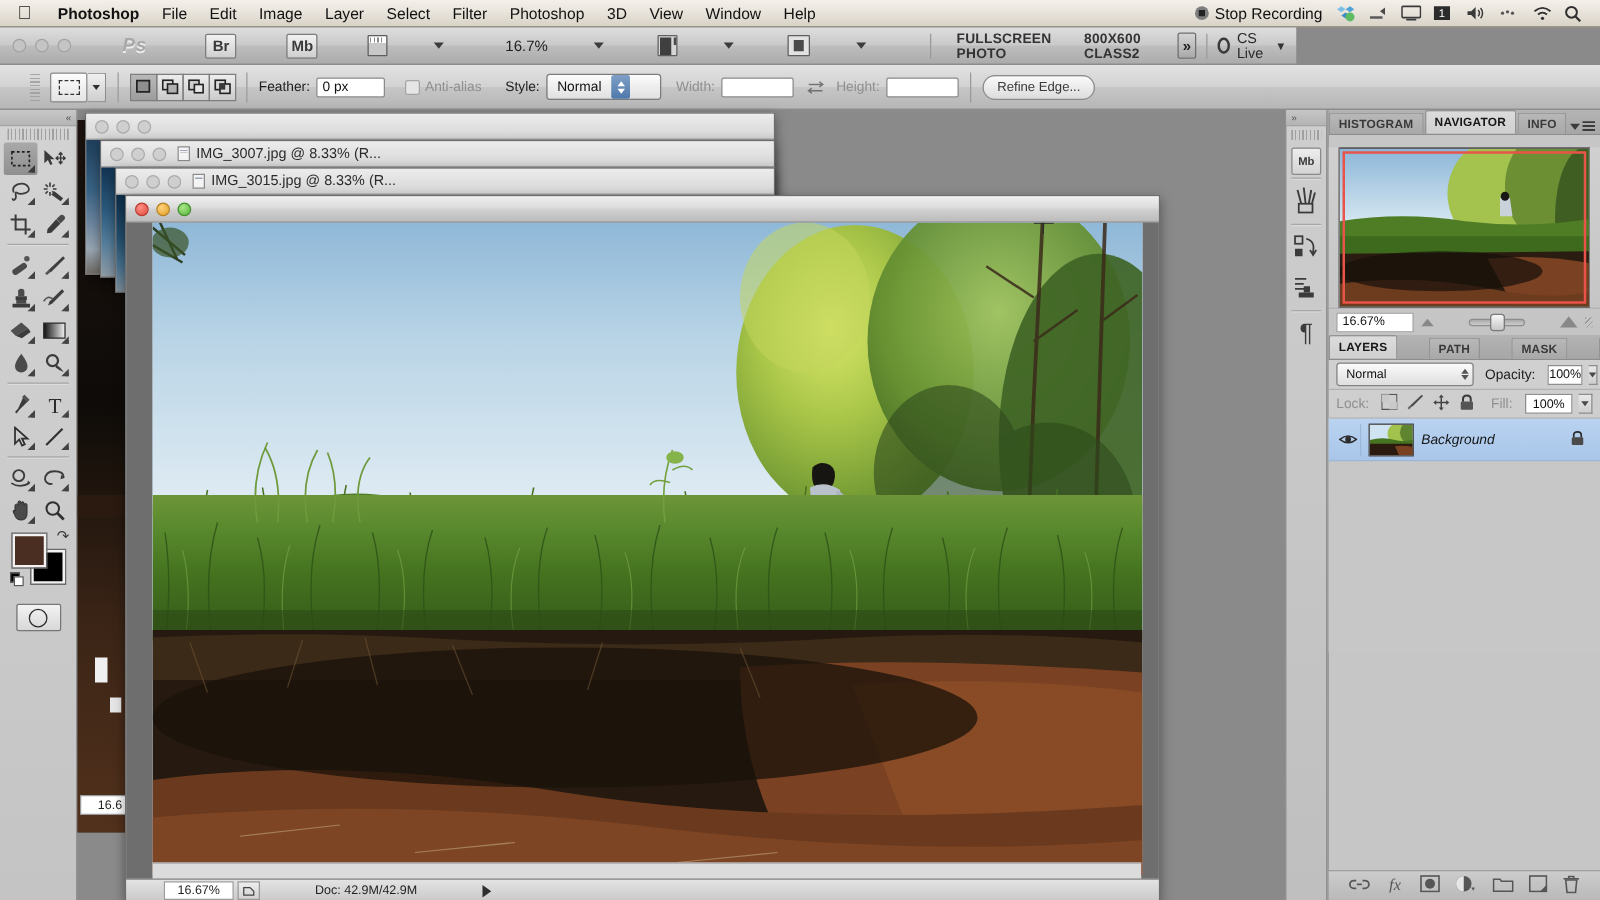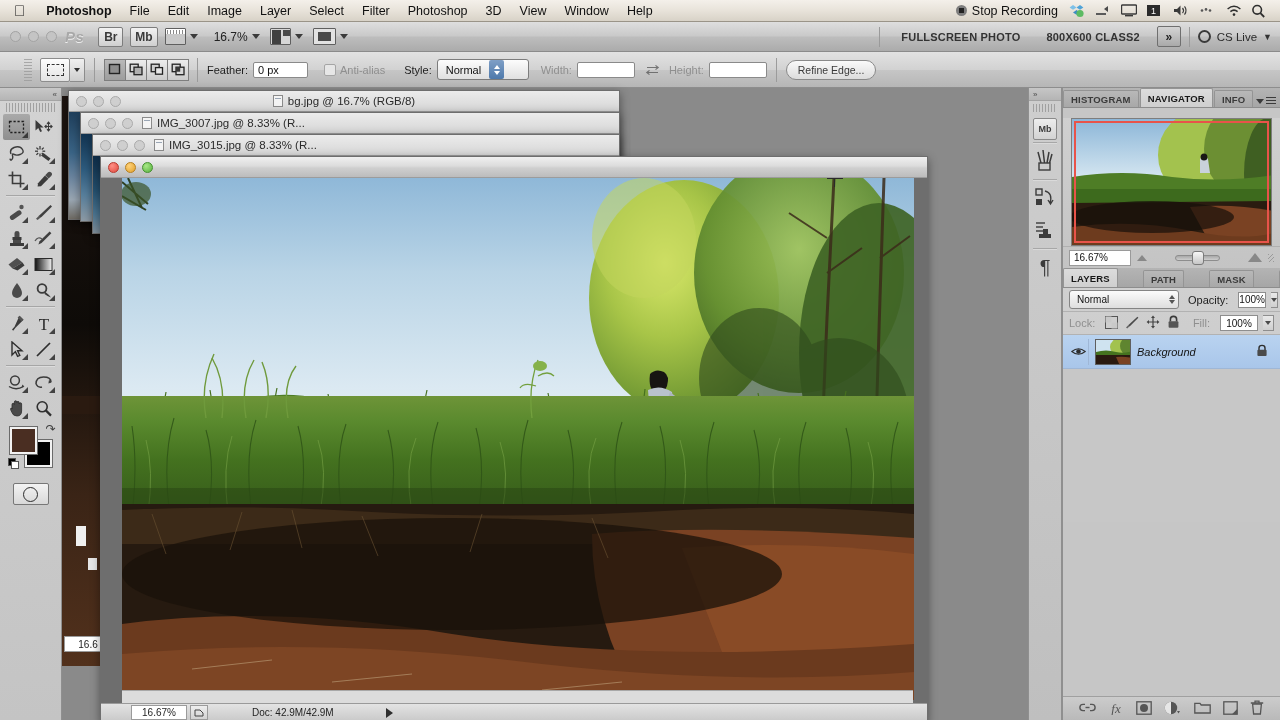--- a/index.html
+++ b/index.html
@@ -25,24 +25,24 @@
   .menubar .mi.bold { font-weight:bold; }
   .menubar .right { margin-left:auto; display:flex; align-items:center; gap:11px; padding-right:8px;}
   .menubar .right .mi { padding:0; display:flex; align-items:center; gap:5px;}
   .rec-dot { width:11px;height:11px;border-radius:50%;background:#7d7d7d;
              display:inline-block; position:relative;}
   .rec-dot::after{content:"";position:absolute;left:3px;top:3px;width:5px;height:5px;background:#222;}
   .mbicon { width:15px;height:14px; display:inline-block; position:relative; }
 
   
   .appbar {
-    position:absolute; left:0; top:22px; width:1280px; height:30px;
+    position:absolute; left:0; top:22px; width:1037px; height:30px;
     background: linear-gradient(180deg,#dedede 0%,#c9c9c9 48%,#bdbdbd 52%,#ababab 100%);
     border-bottom:1px solid #8b8b8b;
-    display:flex; align-items:center; padding-left:6px;
+    display:flex; align-items:center; padding-left:6px;gap:33px;
   }
   .traffic { display:flex; gap:7px; margin:0 8px 0 4px;}
   .traffic i { width:11px;height:11px;border-radius:50%;
     background:#c4c4c4; border:1px solid #a3a3a3; display:block;}
   .psmark { color:#a8a8a8; font-size:15px; font-weight:bold; font-style:italic;
             letter-spacing:.5px; margin-right:14px; text-shadow:0 1px 0 #efefef;}
   .btnbox {
     height:20px; min-width:25px; padding:0 4px;
     background:linear-gradient(180deg,#f2f2f2,#cfcfcf);
     border:1px solid #7d7d7d; border-radius:2px;
@@ -682,24 +682,20 @@
   </div>
   <div id="peekbar">16.6</div>
 
   <div class="win" style="left:68px;top:90px;width:552px;height:130px;">
     <div class="titlebar inactive">
       <span class="tlights">
           <i></i>
           <i></i>
           <i></i>
         </span>
-      <span class="ttitle">
-        <span class="docico"></span>
-        <span>bg.jpg @ 16.7% (RGB/8)</span>
-      </span>
     </div>
     <div style="position:absolute;left:0;top:21px;right:0;bottom:0;background:
         linear-gradient(180deg,#1f3f5c 0%,#3a6486 38%,#6d86a0 62%,#9aa7b3 82%,#6e6a63 100%);">
       <div style="position:absolute;left:120px;top:10px;width:180px;height:50px;border-radius:50%;
           background:radial-gradient(ellipse,rgba(255,255,255,.55),rgba(255,255,255,0) 70%);"></div>
       <div style="position:absolute;left:330px;top:30px;width:200px;height:40px;border-radius:50%;
           background:radial-gradient(ellipse,rgba(255,255,255,.4),rgba(255,255,255,0) 70%);"></div>
     </div>
   </div>
 

